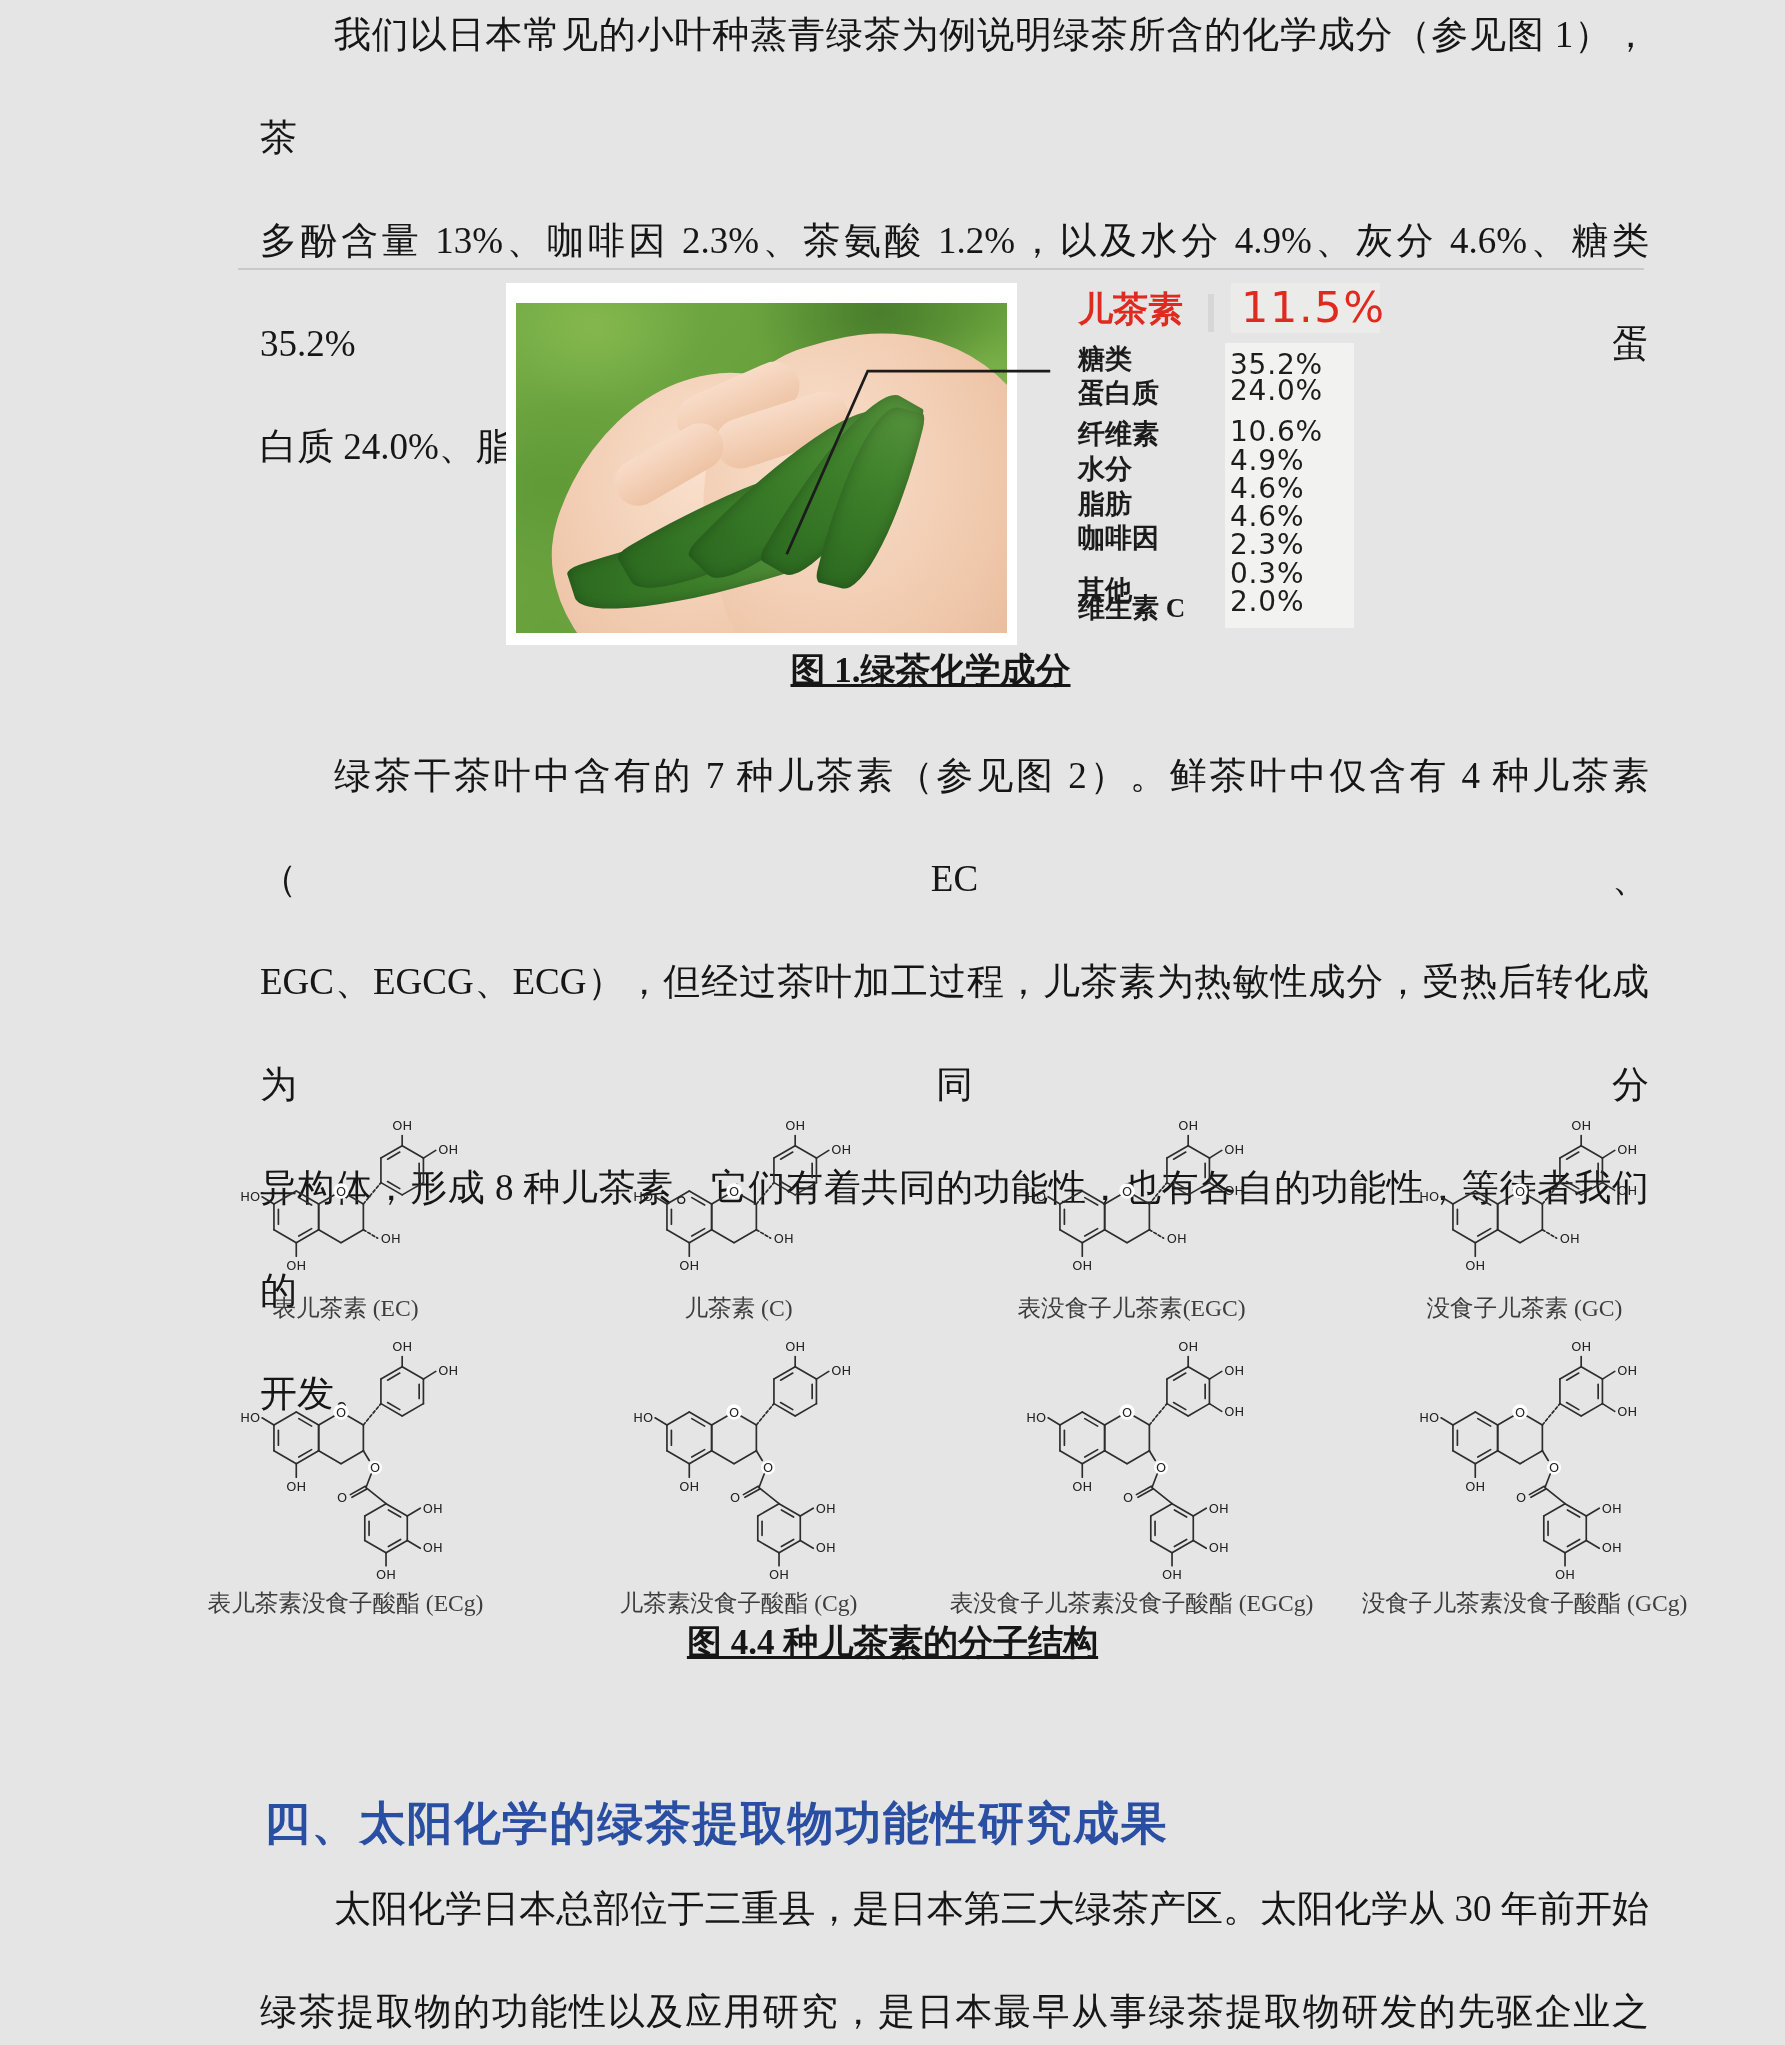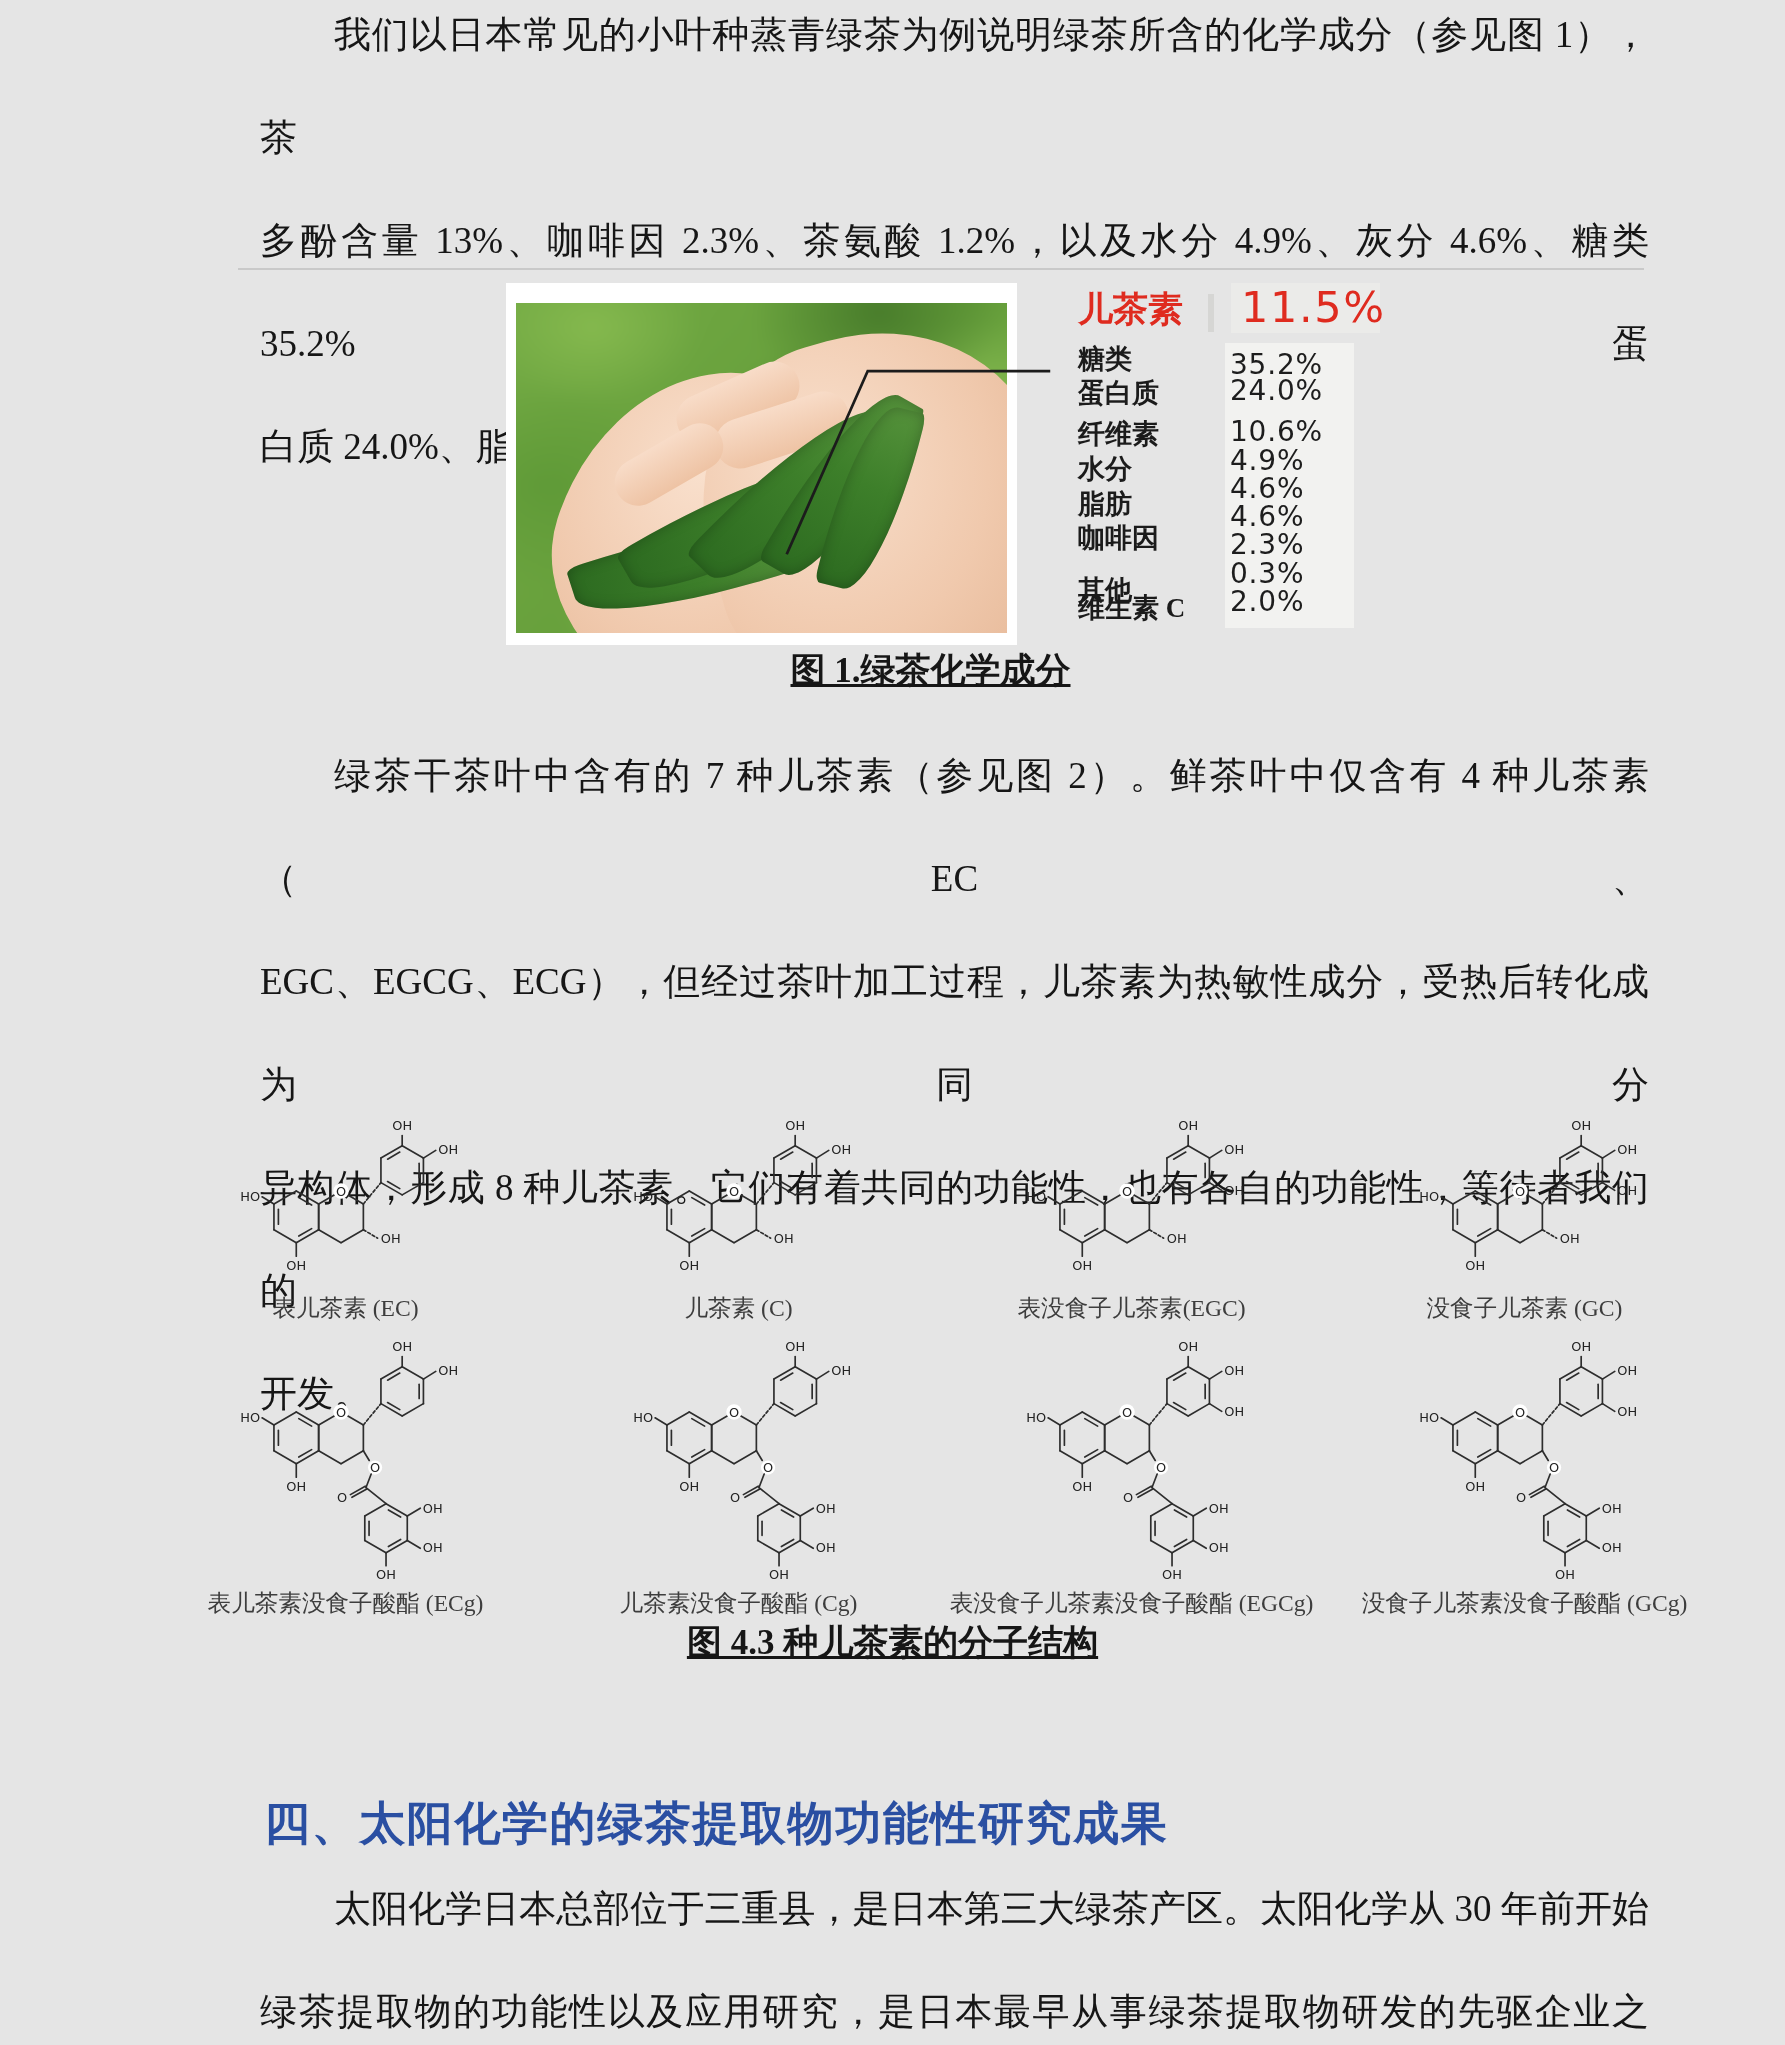--- a/index.html
+++ b/index.html
@@ -577,21 +577,21 @@
             <line x1="269.9" y1="309.0" x2="290.0" y2="321.0"></line>
             <text x="294" y="327" text-anchor="start">OH</text>
             <line x1="237.0" y1="328.0" x2="237.0" y2="348.0"></line>
             <text x="237" y="368" text-anchor="middle">OH</text>
           </svg>
           <div class="mol-label">没食子儿茶素没食子酸酯 (GCg)</div>
         </div>
       </div>
   </div>
 
-  <div id="caption2" class="fig-caption">图 4.3 种儿茶素的分子结构</div>
+  <div id="caption2" class="fig-caption">图 4.4 种儿茶素的分子结构</div>
 
   <h2 id="heading" style="color: rgb(42, 79, 162);">四、太阳化学的绿茶提取物功能性研究成果</h2>
 
   <div class="para" id="p3">
       <div class="body-line first">太阳化学日本总部位于三重县，是日本第三大绿茶产区。太阳化学从 30 年前开始</div>
       <div class="body-line last">绿茶提取物的功能性以及应用研究，是日本最早从事绿茶提取物研发的先驱企业之一。</div>
     </div>
 
 </div>
 

